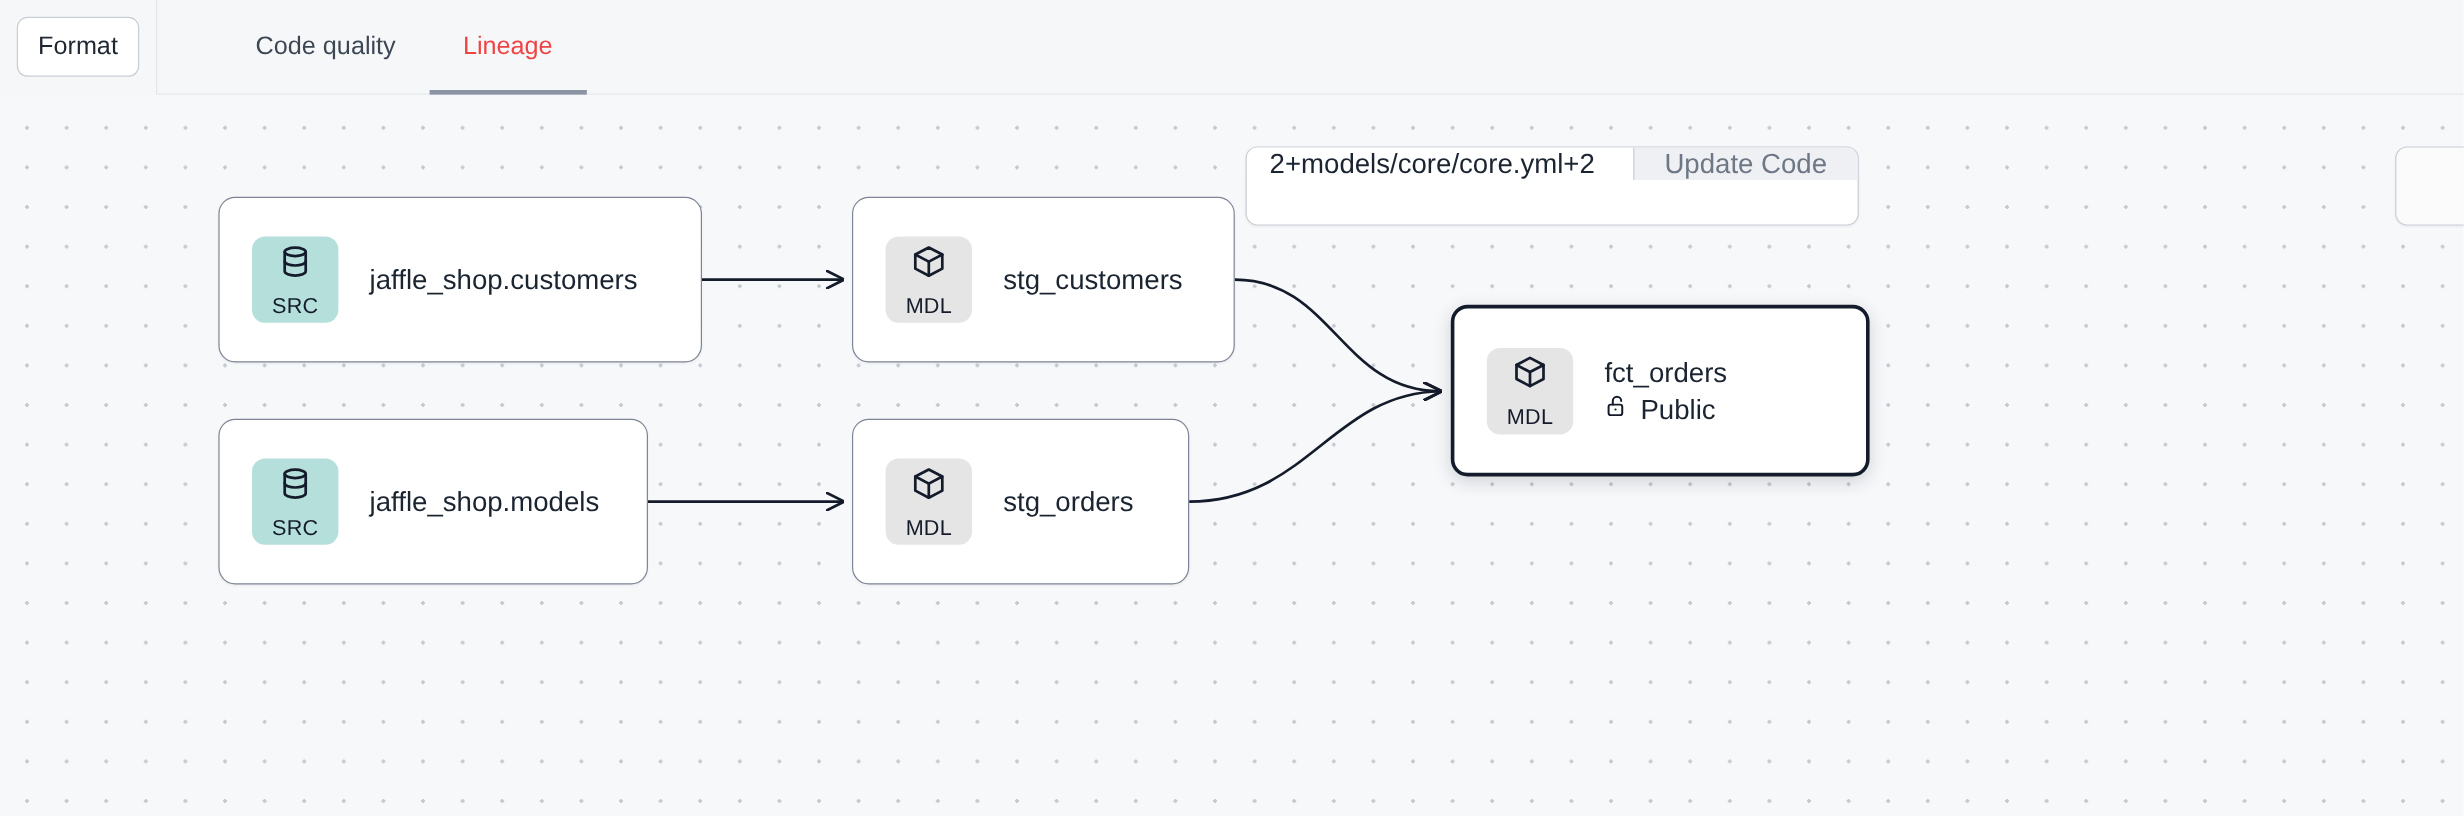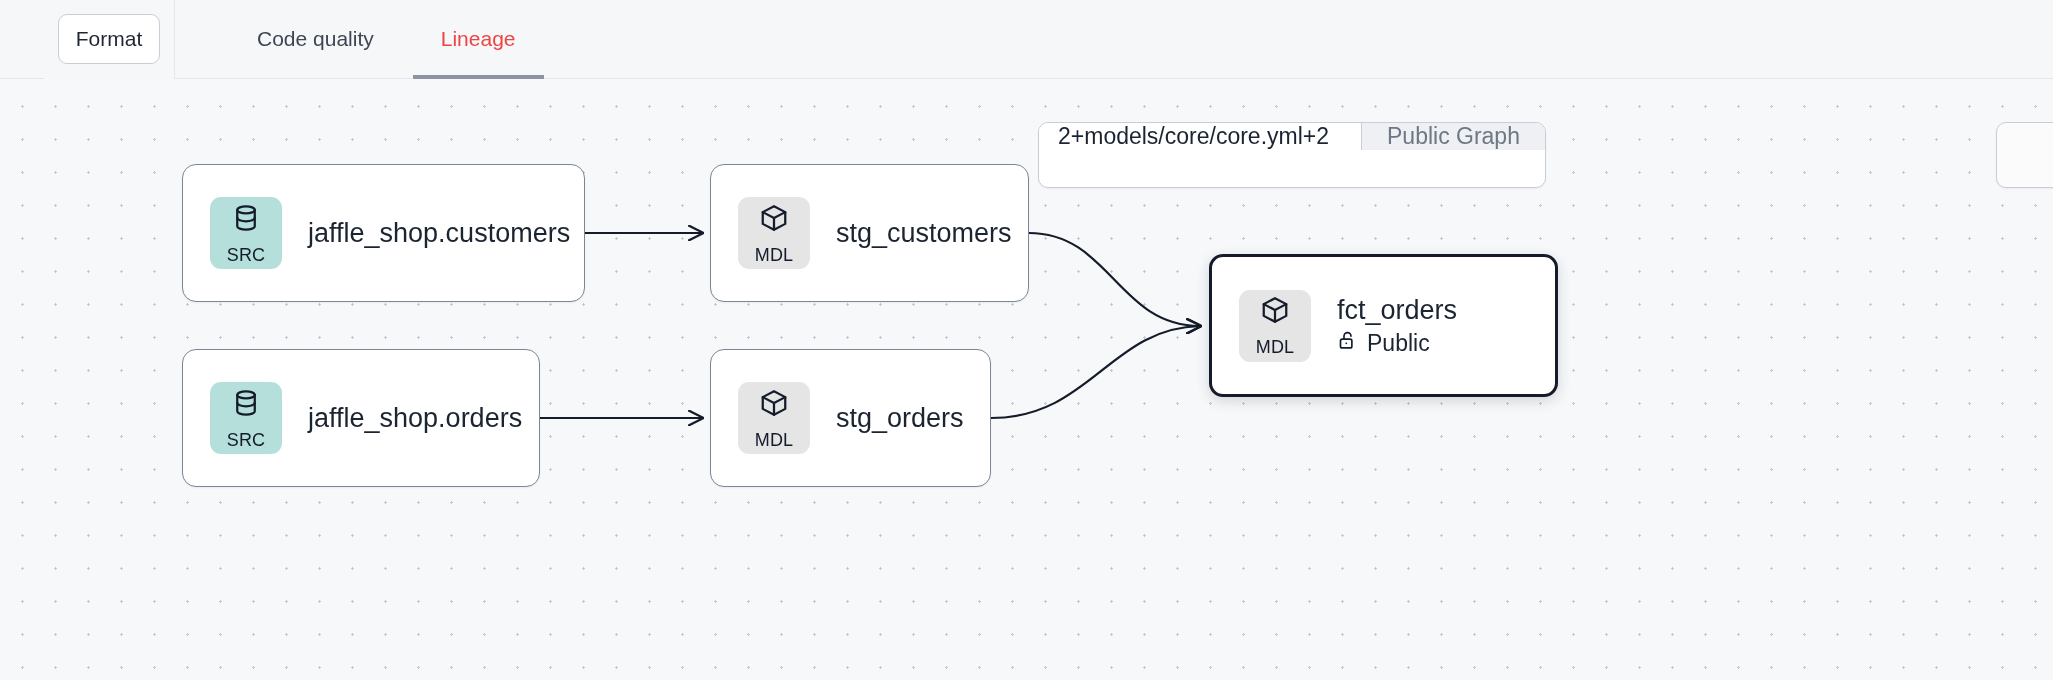--- a/index.html
+++ b/index.html
@@ -9,41 +9,41 @@
     font-family: "Liberation Sans", sans-serif;
     background: #ffffff;
   }
 
   
   .header {
     position: absolute; top: 0; left: 0;
     width: 2053px; height: 79px;
     background: #f6f7f9;
     border-bottom: 1px solid #e3e6ea;
-    display: flex; align-items: center; padding-left: 44px;
+    display: flex; align-items: center;
   }
   .format-wrap {
     width: 131px; height: 79px;
     display: flex; align-items: center; justify-content: center;
     border-right: 1px solid #e3e6ea;
     background: #f6f7f9;
   }
   .format-btn {
     background: #ffffff;
     border: 1px solid #c9ced6;
     border-radius: 9px;
     height: 50px;
     padding: 0 17px;
     font-size: 21px;
     color: #1f2733;
     display: flex; align-items: center;
     cursor: pointer;
     font-family: "Liberation Sans", sans-serif;
   }
-  .tabs { display: flex; align-items: flex-end; height: 79px; margin-left: 54px; gap: 11px; }
+  .tabs { display: flex; align-items: flex-end; height: 79px; margin-left: 54px; }
   .tab {
     height: 79px;
     display: flex; align-items: center;
     padding: 0 28px;
     font-size: 21px;
     color: #3d4754;
     cursor: pointer;
     position: relative;
     white-space: nowrap;
   }
@@ -91,21 +91,21 @@
   .badge.src { background: #b5dfdb; }
   .badge.mdl { background: #e5e5e5; }
   .badge svg { display: block; }
   .badge-label {
     font-size: 18px; line-height: 1;
     color: #141b2b; margin-top: 13px;
     font-family: "Liberation Sans", sans-serif;
     letter-spacing: 0.2px;
   }
   .node-text { margin-left: 26px; display: flex; flex-direction: column; gap: 4px; }
-  .node-title { font-size: 27px; color: #1b2431; white-space: nowrap; }
+  .node-title { font-size: 23px; color: #1b2431; white-space: nowrap; }
   .node-sub {
     display: flex; gap: 9px;
     font-size: 23px; color: #1b2431;
   }
 
   
   .toolbar {
     position: absolute; top: 43px; left: 1038px;
     display: flex; align-items: stretch;
     height: 66px;
@@ -209,21 +209,21 @@
   <div class="node" style="left:182px; top:270px; width:358px; height:138px;">
     <div class="badge src">
       <svg width="30" height="30" viewBox="0 0 24 24" fill="none" stroke="#141b2b" stroke-width="1.8" stroke-linecap="round" stroke-linejoin="round">
         <ellipse cx="12" cy="5.5" rx="7" ry="2.8"></ellipse>
         <path d="M5 5.5v13c0 1.55 3.13 2.8 7 2.8s7-1.25 7-2.8v-13"></path>
         <path d="M5 11.8c0 1.55 3.13 2.8 7 2.8s7-1.25 7-2.8"></path>
       </svg>
       <span class="badge-label">SRC</span>
     </div>
     <div class="node-text">
-      <div class="node-title">jaffle_shop.orders</div>
+      <div class="node-title">jaffle_shop.models</div>
     </div>
   </div>
 
   <div class="node" style="left:710px; top:270px; width:281px; height:138px;">
     <div class="badge mdl">
       <svg width="30" height="30" viewBox="0 0 24 24" fill="none" stroke="#141b2b" stroke-width="1.8" stroke-linecap="round" stroke-linejoin="round">
         <path d="M12 2.6 21 7.3v9.4L12 21.4 3 16.7V7.3z"></path>
         <path d="M3 7.3 12 12l9-4.7"></path>
         <path d="M12 12v9.4"></path>
       </svg>
@@ -252,18 +252,18 @@
           <path d="M10.5 15.2h0.2"></path>
         </svg>
         <span>Public</span>
       </div>
     </div>
   </div>
 
   <div class="toolbar">
     <div class="selector-group">
       <input class="selector-input" type="text" value="2+models/core/core.yml+2" style="">
-      <button class="update-btn">Public Graph</button>
+      <button class="update-btn">Update Code</button>
     </div>
   </div>
 
   <div class="edge-chip"></div>
 </div>
 
 </body></html>

